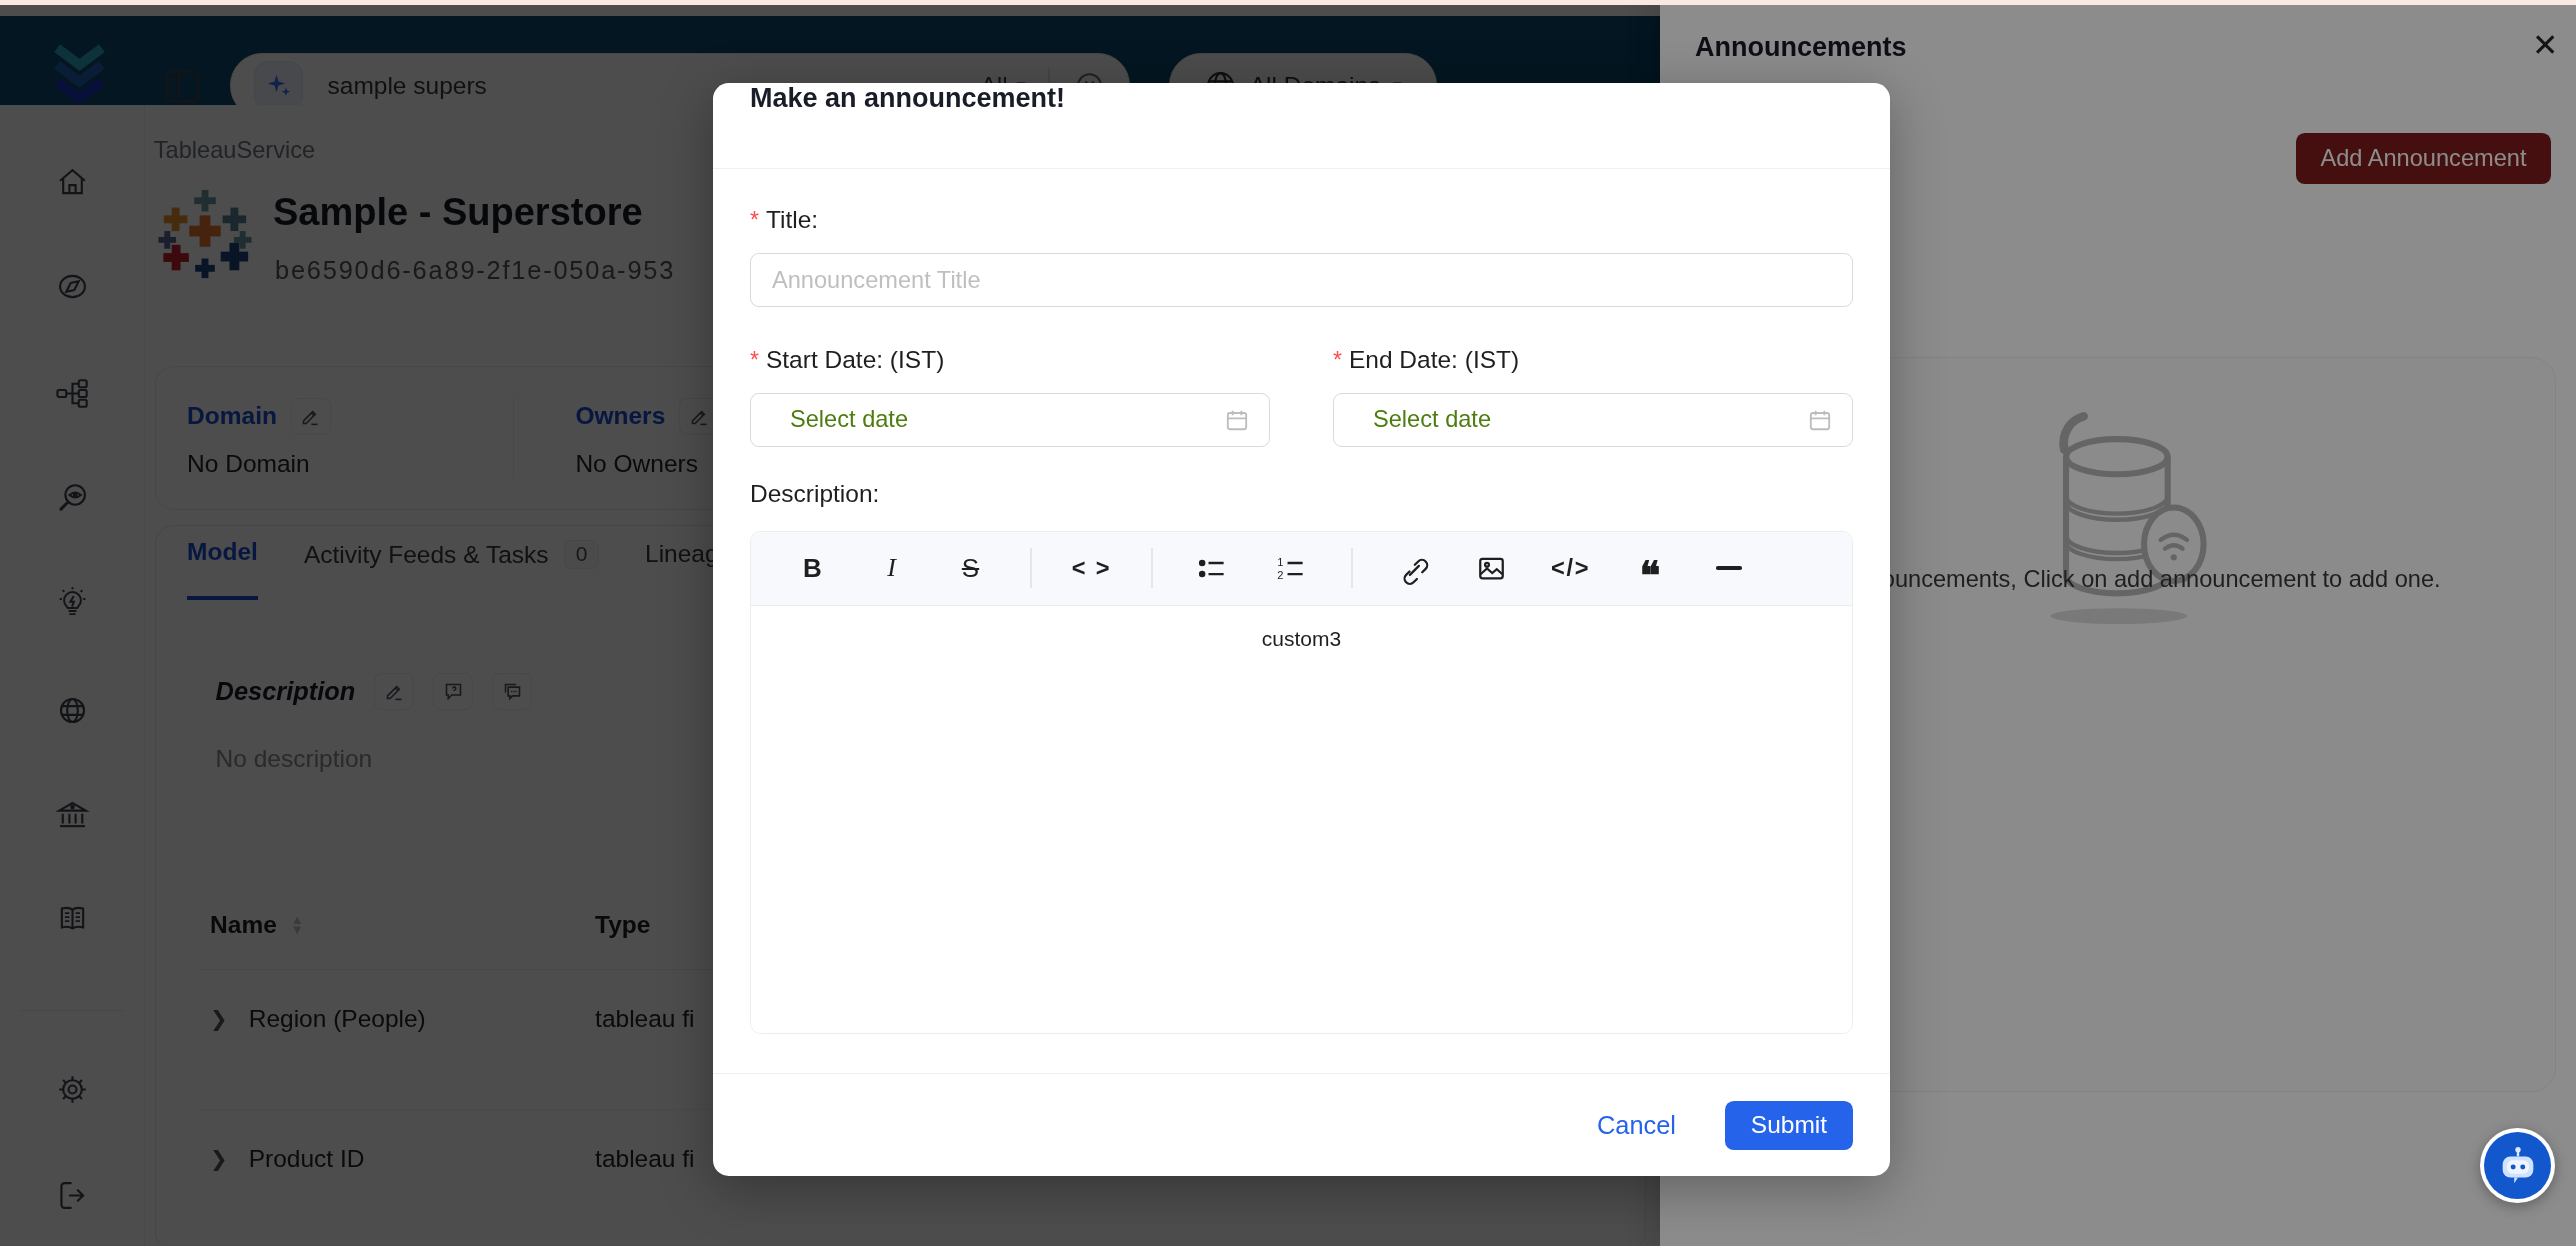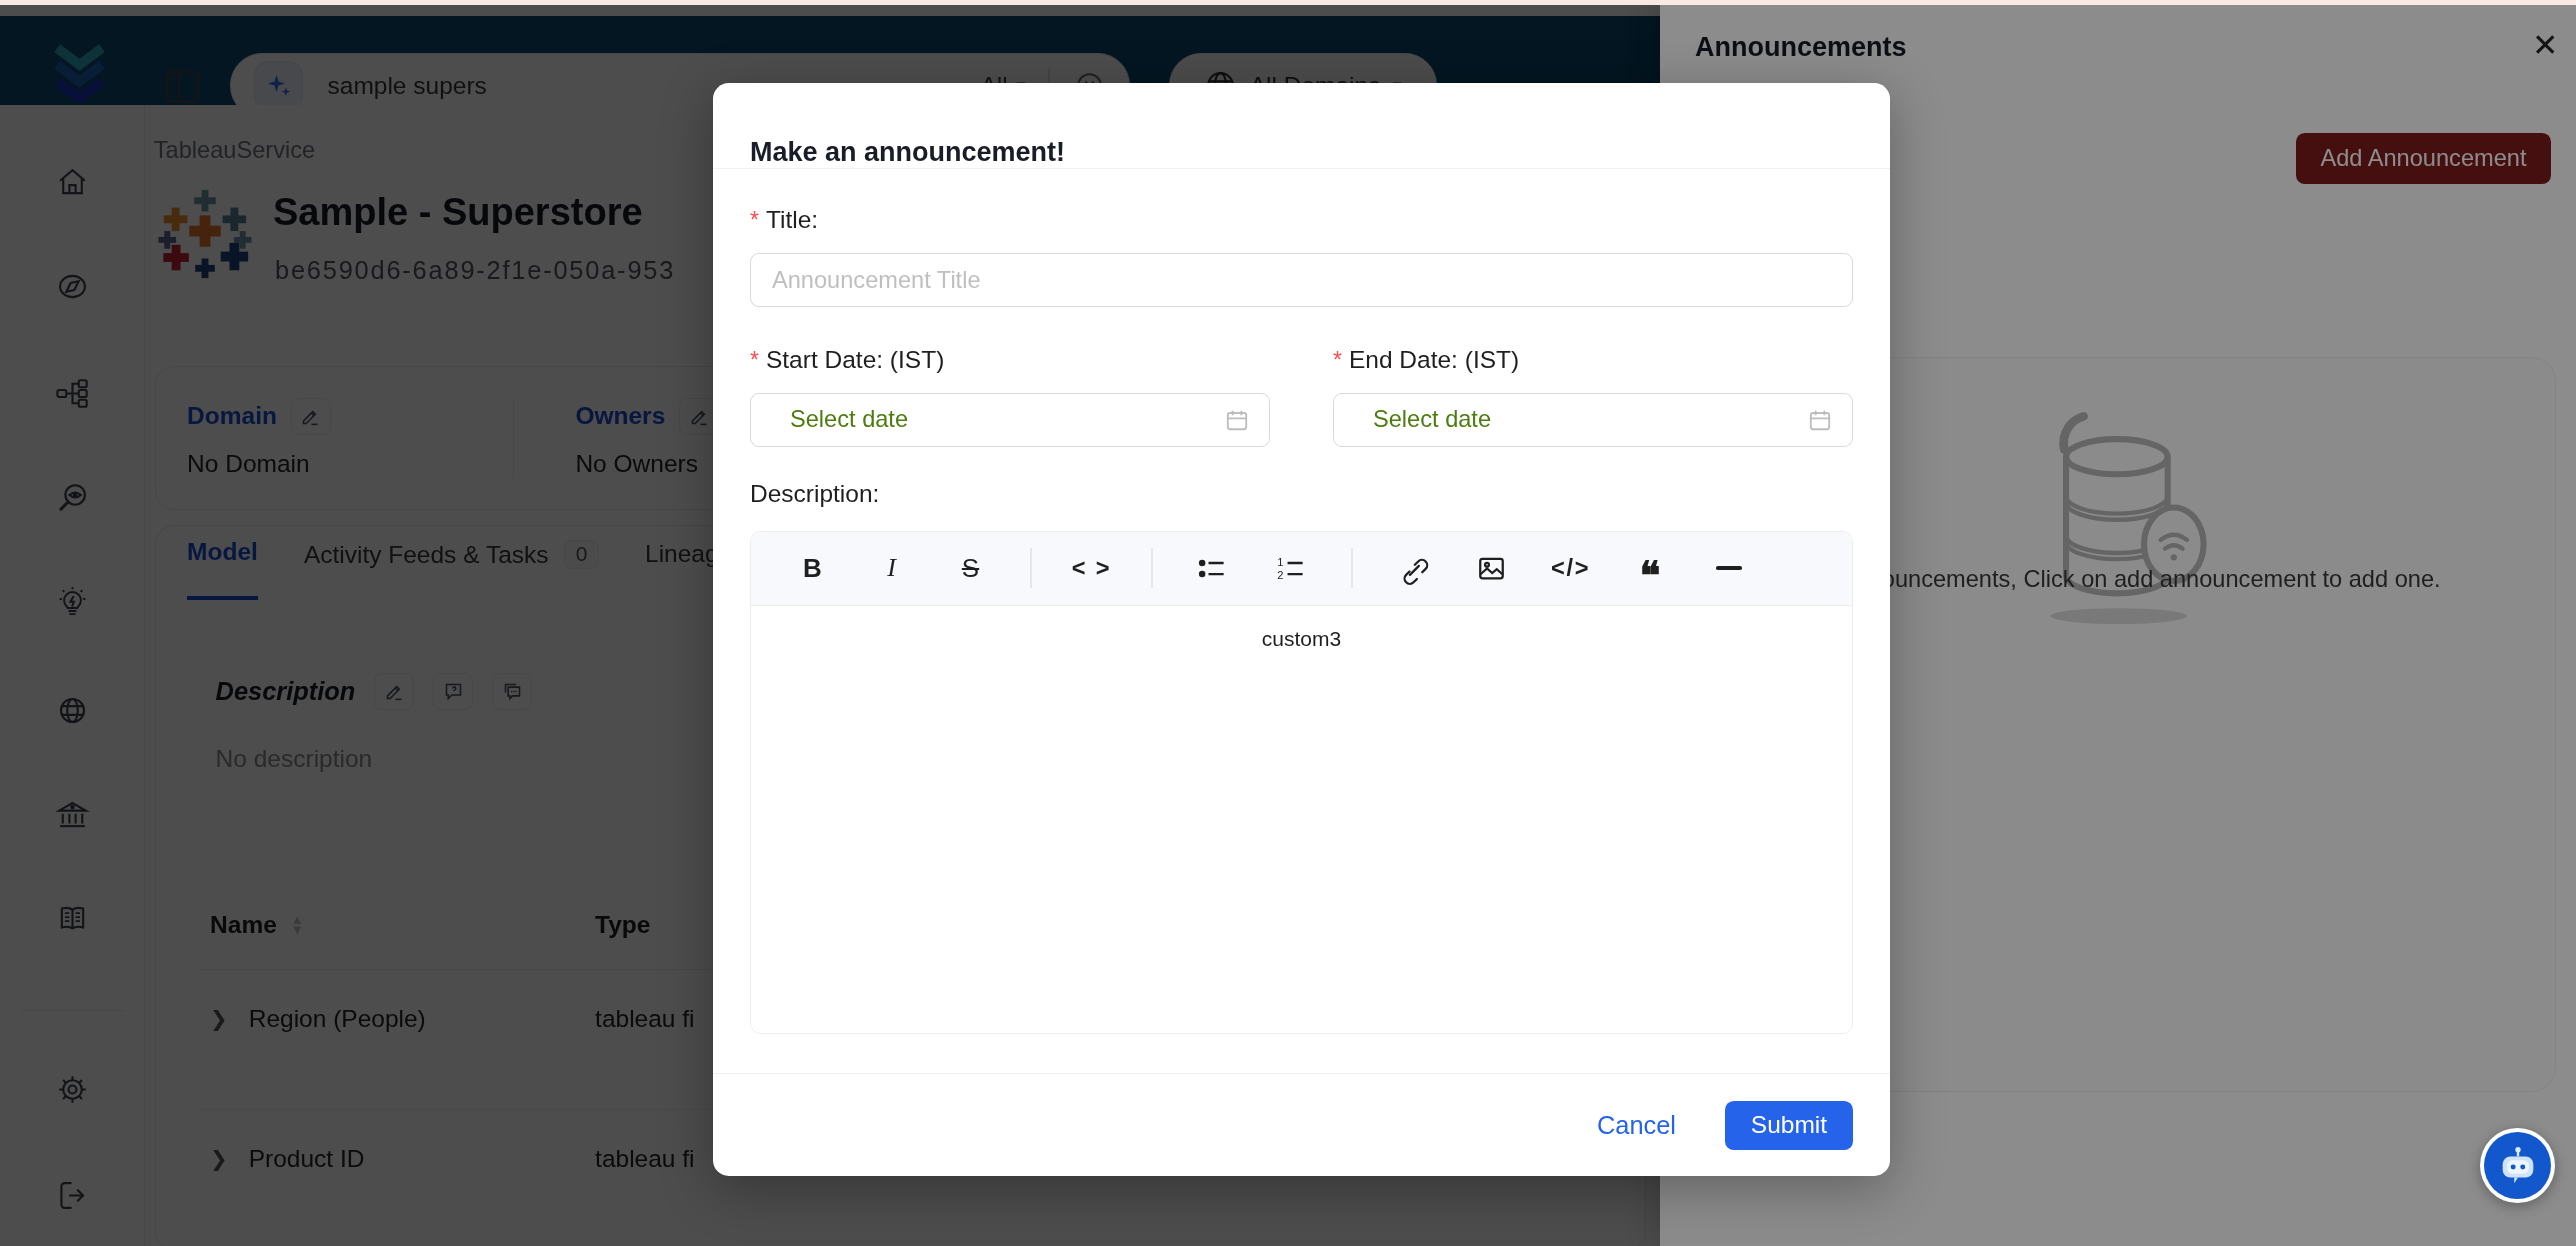--- a/index.html
+++ b/index.html
@@ -84,21 +84,21 @@
   .add-announce-btn{ position:absolute; left:636px; top:133px; width:255px; height:51px; background:#7f1d1d;
                      border:none; border-radius:8.8px; color:#fff; font-size:23.6px; cursor:pointer;
                      font-family:"Liberation Sans",sans-serif; }
   .drawer-card{ position:absolute; left:29px; top:357px; width:867px; height:735px; background:#fdfdfd;
                 border:1.8px solid #efefef; border-radius:24.5px; }
   .empty-illustration{ position:absolute; left:50%; top:46px; transform:translateX(-50%); }
   .drawer-empty-text{ position:absolute; left:0; width:100%; top:208px; text-align:center;
                       font-size:23.6px; color:#3a3a3a; }
 
   
-  .modal-header{ height:86px; display:flex; align-items:flex-end; padding:0 37px;
+  .modal-header{ height:86px; display:flex; align-items:flex-start; padding:0 37px;
                  border-bottom:1.8px solid #f0f0f0; }
   .modal-title{ font-size:27px; font-weight:600; color:#181d27; }
   .modal-body{ padding:23px 37px 0 37px; position:relative; }
   .field-label{ font-size:24.5px; color:#1f1f1f; margin:14px 0 19px 0; }
   .req{ color:#ff4d4f; margin-right:7px; font-size:23px; }
   .text-input{ width:100%; height:54px; border:1.8px solid #d9d9d9; border-radius:8.8px; font-size:23.6px;
                padding:4px 21px; color:#262626; outline:none; font-family:"Liberation Sans",sans-serif; }
   .text-input::placeholder{ color:#bfbfbf; }
   .date-row{ display:flex; gap:63px; margin-top:24.5px;align-items:flex-end; }
   .date-col{ flex:1; }

